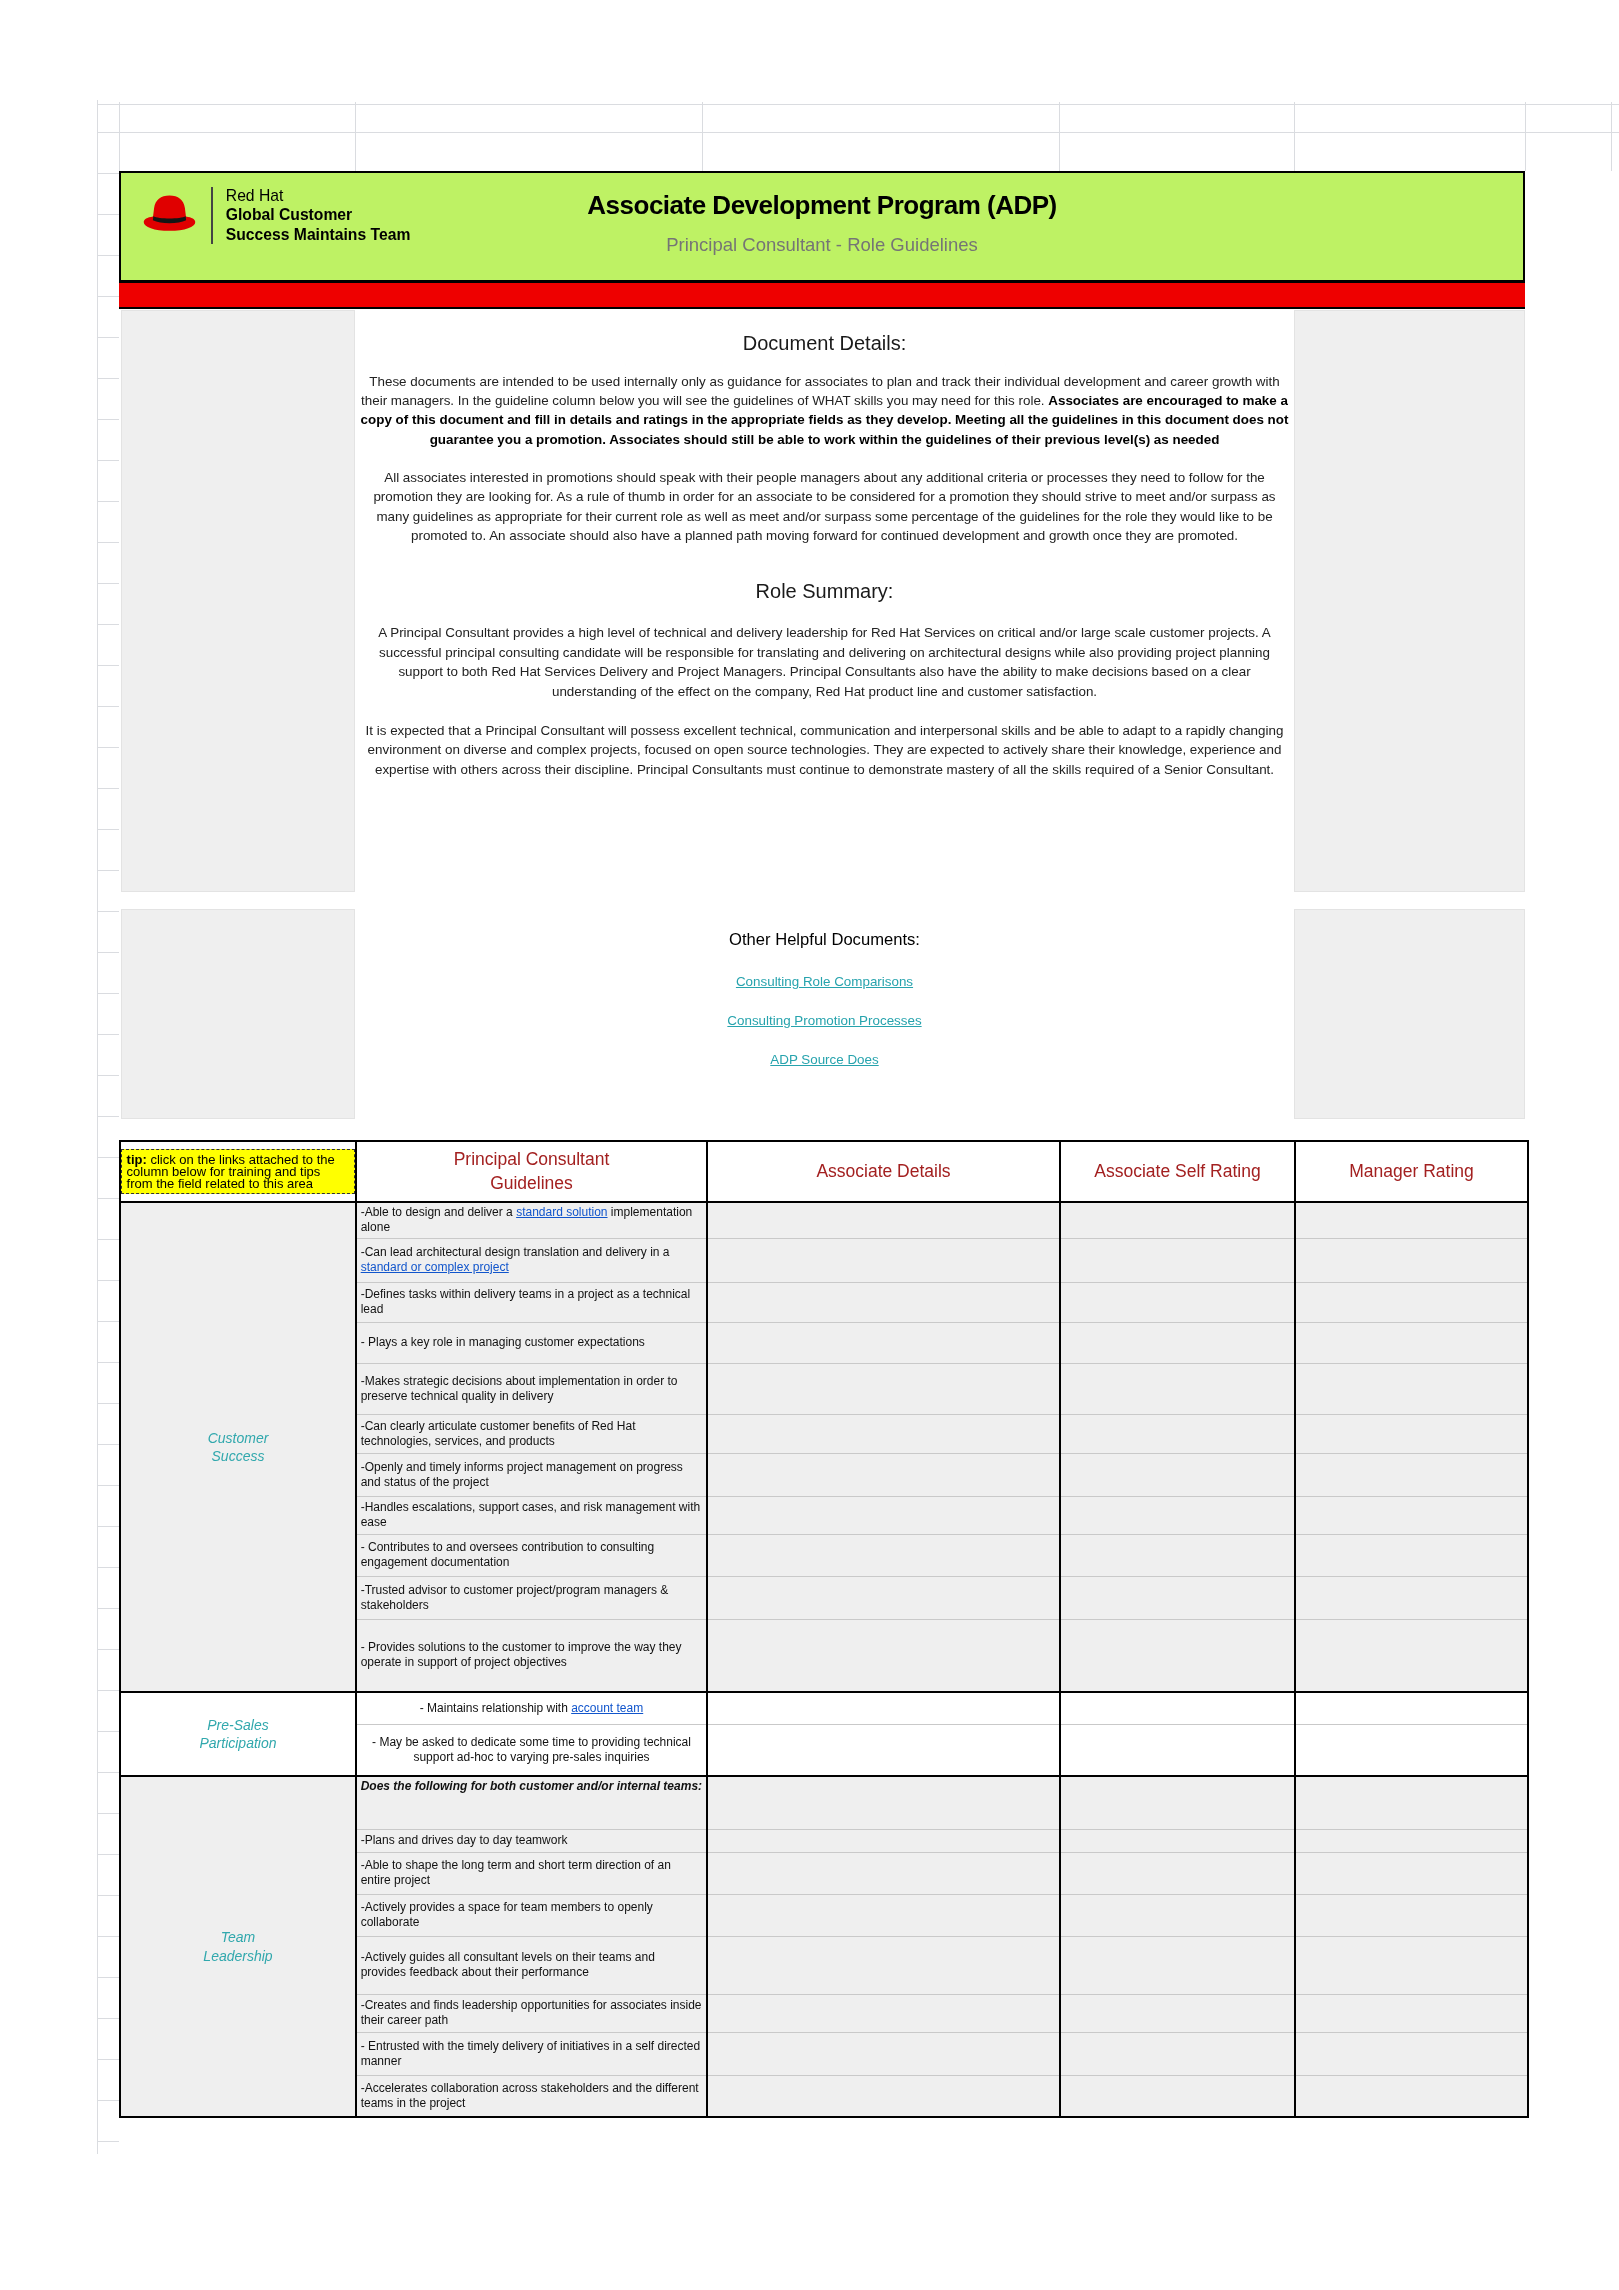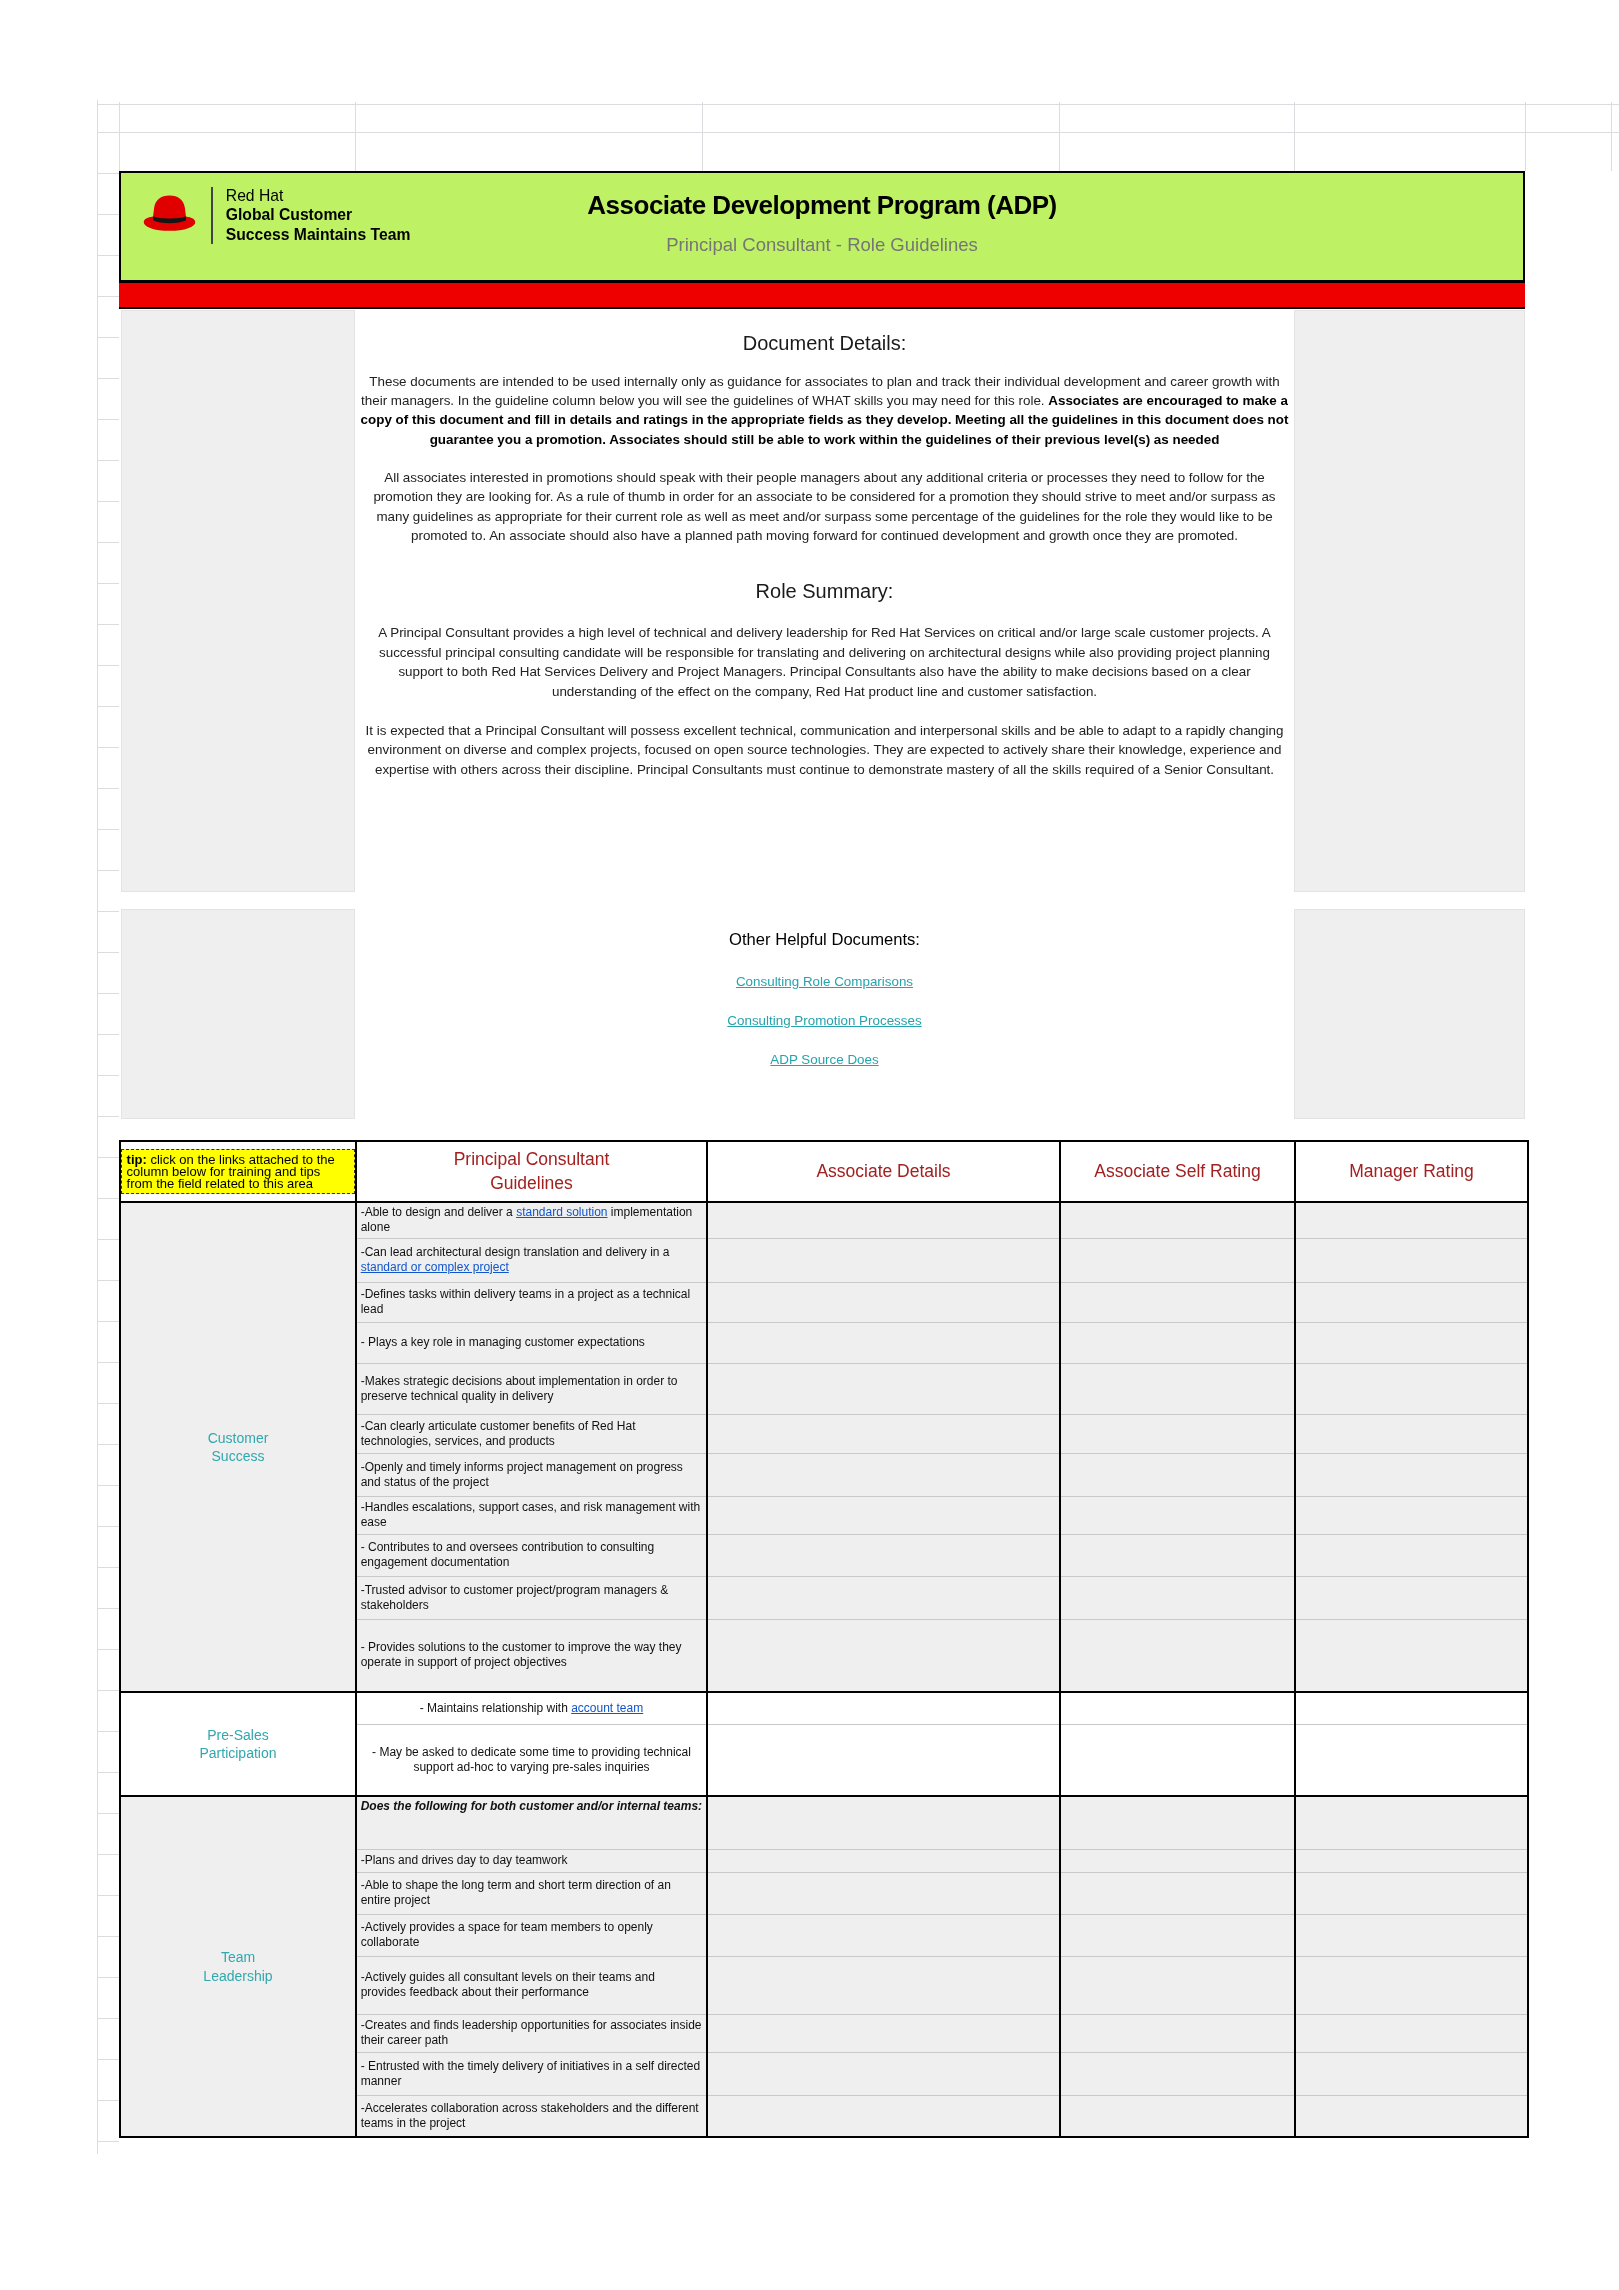--- a/index.html
+++ b/index.html
@@ -30,21 +30,21 @@
   
   .sheet-table{position:absolute;left:119px;top:1140px;border-collapse:collapse;table-layout:fixed;border:2.8px solid #000;}
   .sheet-table td{border-top:0.9px solid #c9c9c9;border-left:2.8px solid #000;vertical-align:middle;box-sizing:border-box;padding:1.8px 3.7px;}
   .sheet-table tr.section-start td{border-top:2.8px solid #000;}
   .sheet-table tr.hdr td{border-top:none;background:#fff;}
   .sheet-table tr.hdr{height:61px;}
   .hd{color:#a32020;font-size:17.5px;text-align:center;vertical-align:middle;}
   .hd .hline{margin:3.7px 0;}
   .tipcell{padding:0 !important;}
   .tip-inner{width:100%;height:100%;box-sizing:border-box;background:#ffff00;border:1.8px dashed #333;padding:3.7px 4.6px;font-size:13px;line-height:12px;text-align:left;color:#000;}
-  .cat{color:#31a8ad;font-size:14px;line-height:18.5px;text-align:center;white-space:pre-line;}
+  .cat{font-style:italic;color:#31a8ad;font-size:14px;line-height:18.5px;text-align:center;white-space:pre-line;}
   .guide{font-size:12px;line-height:14.8px;color:#111;text-align:left;}
   .guide.emph{font-weight:bold;font-style:italic;}
   .cell-link{color:#1155cc;text-decoration:underline;cursor:pointer;}
   .bg-g{background:#efefef;}
   .bg-w{background:#ffffff;text-align:center;}
 </style>
 </head>
 <body>
 
 <div class="gline" style="left:97px;top:104px;width:1523px;height:0.9px;"></div>
@@ -196,21 +196,21 @@
   </tr>
 
   <tr class="section-start" style="height:32px;">
     <td class="cat bg-w" rowspan="2">Pre-Sales
 Participation</td>
     <td class="guide bg-w"><span>- Maintains relationship with </span><a class="cell-link">account team</a><span></span></td>
     <td class="bg-w"></td>
     <td class="bg-w"></td>
     <td class="bg-w"></td>
   </tr>
-  <tr style="height:72px;">
+  <tr style="height:52px;">
     <td class="guide bg-w">- May be asked to dedicate some time to providing technical support ad-hoc to varying pre-sales inquiries</td>
     <td class="bg-w"></td>
     <td class="bg-w"></td>
     <td class="bg-w"></td>
   </tr>
 
   <tr class="section-start" style="height:53px;">
     <td class="cat bg-g" rowspan="8">Team
 Leadership</td>
     <td class="guide emph bg-g" style="vertical-align:top;">Does the following for both customer and/or internal teams:</td>

